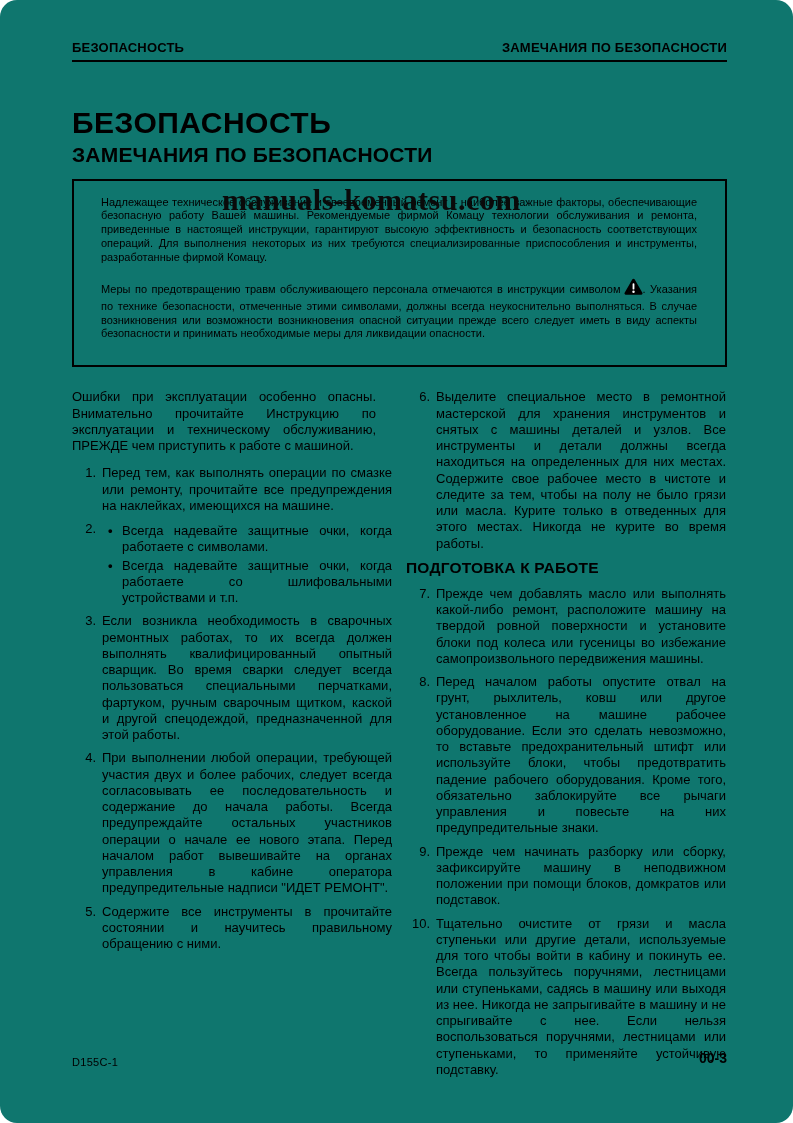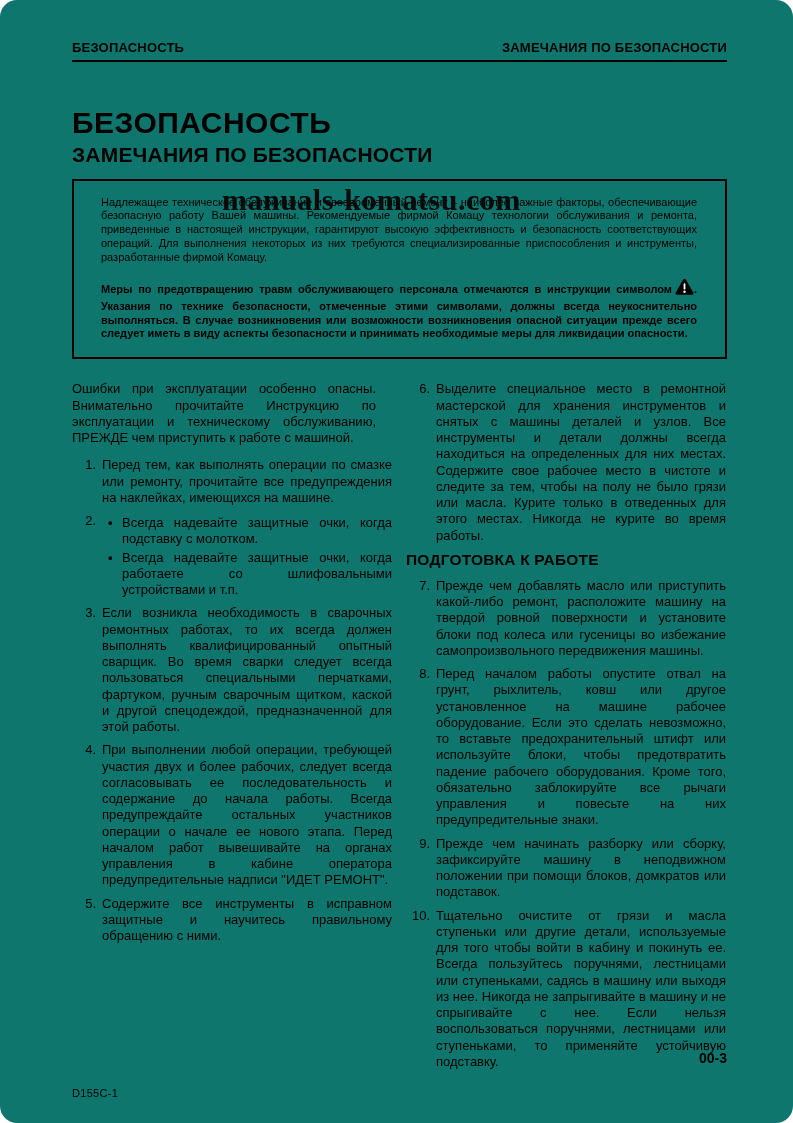--- a/index.html
+++ b/index.html
@@ -69,21 +69,21 @@
     font-size: 15.5px;
     font-weight: bold;
     letter-spacing: 0.2px;
   }
   .notice-p {
     margin: 0 0 13px 0;
     font-size: 11px;
     line-height: 1.26;
     text-align: justify;
   }
-  .notice-p:last-child { margin-bottom: 0; font-weight: bold; }
+  .notice-p:last-child { margin-bottom: 8px; }
   .warn-icon {
     display: inline-block;
     vertical-align: -3px;
     margin-left: 3px;
   }
   .columns {
     display: flex;
     gap: 14px;
     margin-top: 22px;
   }
@@ -119,21 +119,21 @@
     margin-top: 2px;
     padding-left: 6px;
   }
   .bullet-item .b {
     flex: 0 0 14px;
     font-weight: bold;
   }
   .footer-left {
     position: absolute;
     left: 72px;
-    top: 1087px;
+    top: 1056px;
     font-size: 11px;
     letter-spacing: 0.3px;
   }
   .footer-right {
     position: absolute;
     right: 66px;
     top: 1050px;
     font-size: 14px;
     font-weight: bold;
   }
@@ -170,56 +170,56 @@
         <div class="oli body-text">
           <span class="num">1.</span>
           <div class="txt-wrap"><span>Перед тем, как выполнять операции по смазке или ремонту, прочитайте все предупреждения на наклейках, имеющихся на машине.</span></div>
         </div>
 
         <div class="oli body-text">
           <span class="num">2.</span>
           <div class="txt-wrap">
             <div class="bullet-item">
               <span class="b">•</span>
-              <span>Всегда надевайте защитные очки, когда подставку с молотком.</span>
+              <span>Всегда надевайте защитные очки, когда работаете с символами.</span>
             </div>
             <div class="bullet-item">
               <span class="b">•</span>
               <span>Всегда надевайте защитные очки, когда работаете со шлифовальными устройствами и т.п.</span>
             </div>
           </div>
         </div>
 
         <div class="oli body-text">
           <span class="num">3.</span>
           <div class="txt-wrap"><span>Если возникла необходимость в сварочных ремонтных работах, то их всегда должен выполнять квалифицированный опытный сварщик. Во время сварки следует всегда пользоваться специальными перчатками, фартуком, ручным сварочным щитком, каской и другой спецодеждой, предназначенной для этой работы.</span></div>
         </div>
 
         <div class="oli body-text">
           <span class="num">4.</span>
           <div class="txt-wrap"><span>При выполнении любой операции, требующей участия двух и более рабочих, следует всегда согласовывать ее последовательность и содержание до начала работы. Всегда предупреждайте остальных участников операции о начале ее нового этапа. Перед началом работ вывешивайте на органах управления в кабине оператора предупредительные надписи "ИДЕТ РЕМОНТ".</span></div>
         </div>
 
         <div class="oli body-text">
           <span class="num">5.</span>
-          <div class="txt-wrap"><span>Содержите все инструменты в исправном защитные и научитесь правильному обращению с ними.</span></div>
+          <div class="txt-wrap"><span>Содержите все инструменты в прочитайте состоянии и научитесь правильному обращению с ними.</span></div>
         </div>
       </div>
 
       <div class="col">
         <div class="oli body-text">
           <span class="num">6.</span>
           <div class="txt-wrap"><span>Выделите специальное место в ремонтной мастерской для хранения инструментов и снятых с машины деталей и узлов. Все инструменты и детали должны всегда находиться на определенных для них местах. Содержите свое рабочее место в чистоте и следите за тем, чтобы на полу не было грязи или масла. Курите только в отведенных для этого местах. Никогда не курите во время работы.</span></div>
         </div>
 
         <h4 class="section-heading mid">ПОДГОТОВКА К РАБОТЕ</h4>
 
         <div class="oli body-text">
           <span class="num">7.</span>
-          <div class="txt-wrap"><span>Прежде чем добавлять масло или приступить какой-либо ремонт, расположите машину на твердой ровной поверхности и установите блоки под колеса или гусеницы во избежание самопроизвольного передвижения машины.</span></div>
+          <div class="txt-wrap"><span>Прежде чем добавлять масло или выполнять какой-либо ремонт, расположите машину на твердой ровной поверхности и установите блоки под колеса или гусеницы во избежание самопроизвольного передвижения машины.</span></div>
         </div>
 
         <div class="oli body-text">
           <span class="num">8.</span>
           <div class="txt-wrap"><span>Перед началом работы опустите отвал на грунт, рыхлитель, ковш или другое установленное на машине рабочее оборудование. Если это сделать невозможно, то вставьте предохранительный штифт или используйте блоки, чтобы предотвратить падение рабочего оборудования. Кроме того, обязательно заблокируйте все рычаги управления и повесьте на них предупредительные знаки.</span></div>
         </div>
 
         <div class="oli body-text">
           <span class="num">9.</span>
           <div class="txt-wrap"><span>Прежде чем начинать разборку или сборку, зафиксируйте машину в неподвижном положении при помощи блоков, домкратов или подставок.</span></div>

